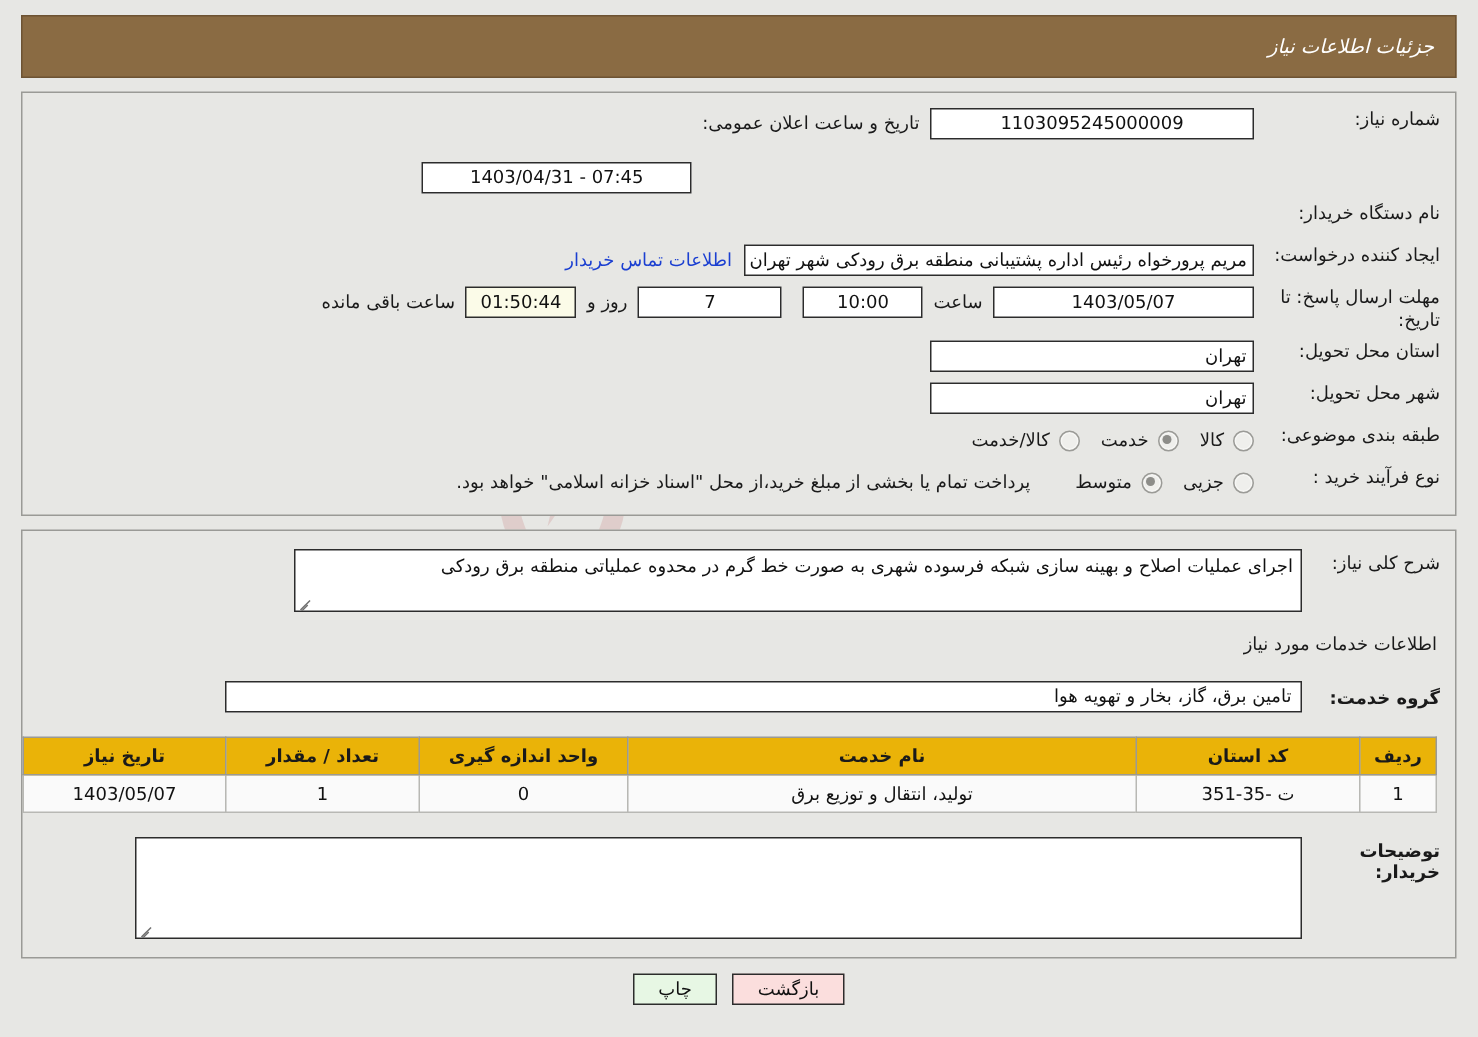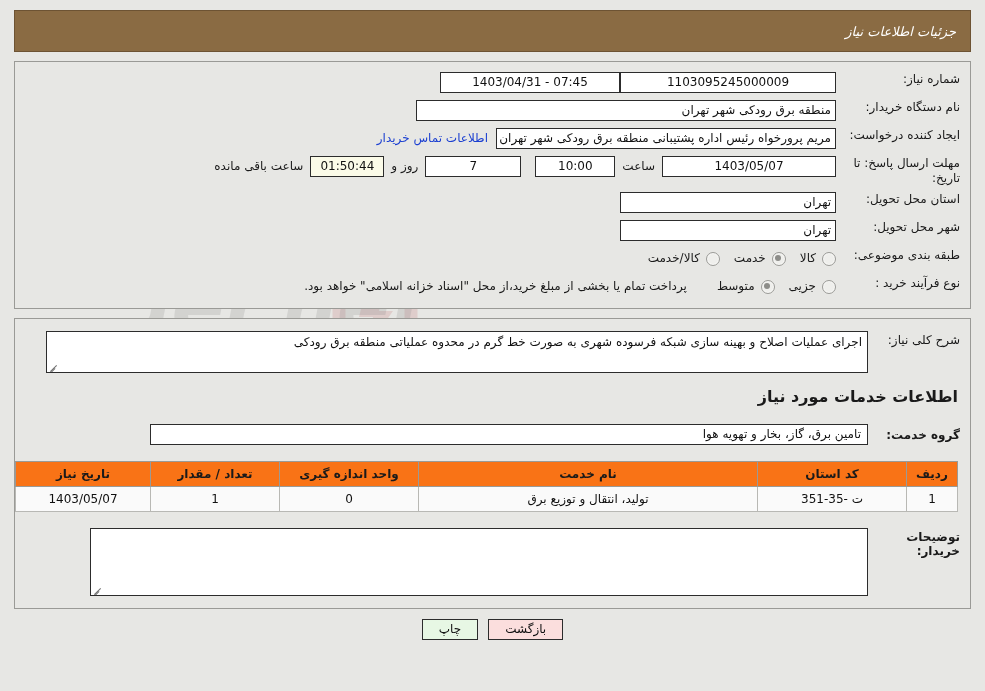--- a/index.html
+++ b/index.html
@@ -105,21 +105,21 @@
   .fld.yellowish { background: #fbfbe8; }
 
   .w-needno   { width: 216px; }
   .w-buyer    { width: 420px; }
   .w-creator  { width: 340px; }
   .w-date     { width: 174px; }
   .w-province { width: 216px; }
   .w-city     { width: 216px; }
   .w-days     { width: 96px; }
   .w-clock    { width: 80px; }
-  .w-pubdate  { width: 180px; }
+  .w-pubdate  { width: 180px; margin-top: 36px; }
 
   .inline-lbl {
     font-size: 12px;
     padding: 0 7px;
     line-height: 21px;
     white-space: nowrap;
   }
   .link {
     color: #1b3fd1;
     font-size: 12px;
@@ -208,25 +208,25 @@
   .desc-lbl {
     font-weight: normal;
     font-size: 12px;
     width: 92px;
     flex: 0 0 92px;
     text-align: right;
     padding-left: 6px;
     padding-top: 2px;
     box-sizing: border-box;
   }
-  .ta-desc { width: 822px; height: 42px; }
+  .ta-desc { width: 672px; height: 42px; }
 
   .section-title {
-    font-weight: bold;
-    font-size: 16px;
+    font-weight: normal;
+    font-size: 12px;
     margin: 14px 0 0 0;
     padding-right: 2px;
   }
 
   .svcgroup-row {
     display: flex;
     align-items: center;
     margin-top: 18px;
   }
   .svcgroup-lbl {
@@ -248,21 +248,21 @@
 
   
   .tbl-wrap { margin-top: 16px; padding: 0 2px; }
   table.svc {
     border-collapse: collapse;
     width: 888px;
     margin: 0 auto;
     table-layout: fixed;
   }
   table.svc th {
-    background: #f97316;
+    background: #eab308;
     border: 1px solid #9a9a96;
     height: 24px;
     font-size: 12px;
     font-weight: bold;
     color: #1a1a1a;
     text-align: center;
     padding: 0 4px;
   }
   table.svc td {
     background: #fafafa;
@@ -339,26 +339,26 @@
 
 <div class="title-bar">
   <span class="title-text">جزئیات اطلاعات نیاز</span>
 </div>
 
 <div class="panel top">
 
   <div class="row">
     <div class="lbl">شماره نیاز:</div>
     <div class="fld w-needno ltr-num">1103095245000009</div>
+    <div class="inline-lbl">تاریخ و ساعت اعلان عمومی:</div>
     <div class="fld w-pubdate ltr-num">1403/04/31 - 07:45</div>
   </div>
 
   <div class="row">
     <div class="lbl">نام دستگاه خریدار:</div>
-    <div class="fld w-buyer rtl-text">منطقه برق رودکی شهر تهران</div>
   </div>
 
   <div class="row">
     <div class="lbl">ایجاد کننده درخواست:</div>
     <div class="fld w-creator rtl-text">مریم پرورخواه رئیس اداره پشتیبانی منطقه برق رودکی شهر تهران</div>
     <div class="link">اطلاعات تماس خریدار</div>
   </div>
 
   <div class="row">
     <div class="lbl two-line">مهلت ارسال پاسخ: تا تاریخ:</div>

